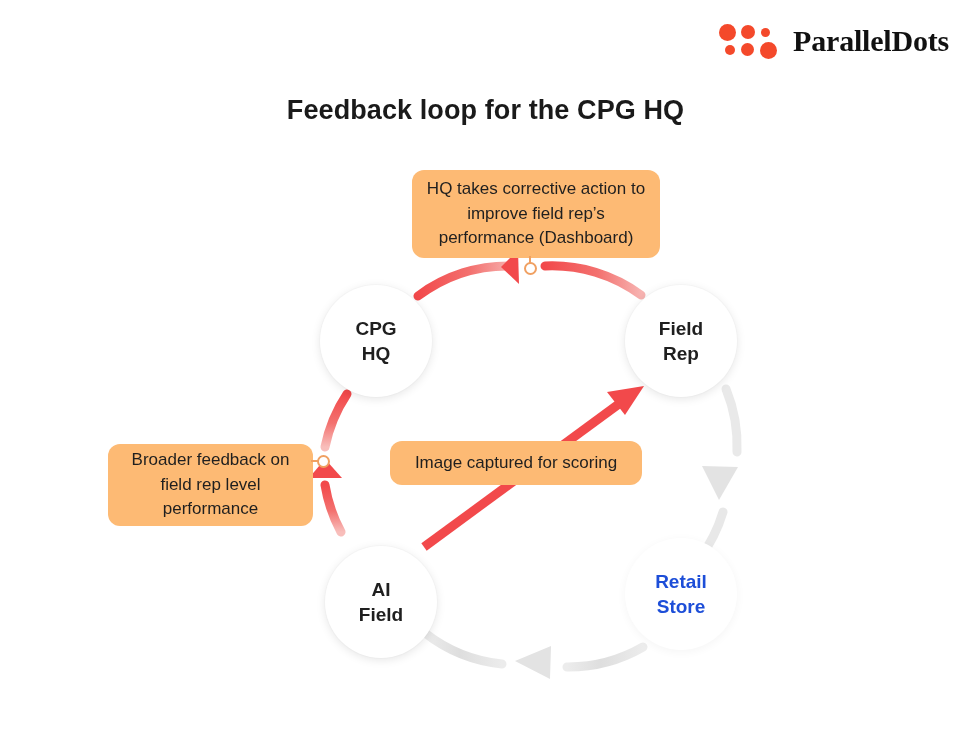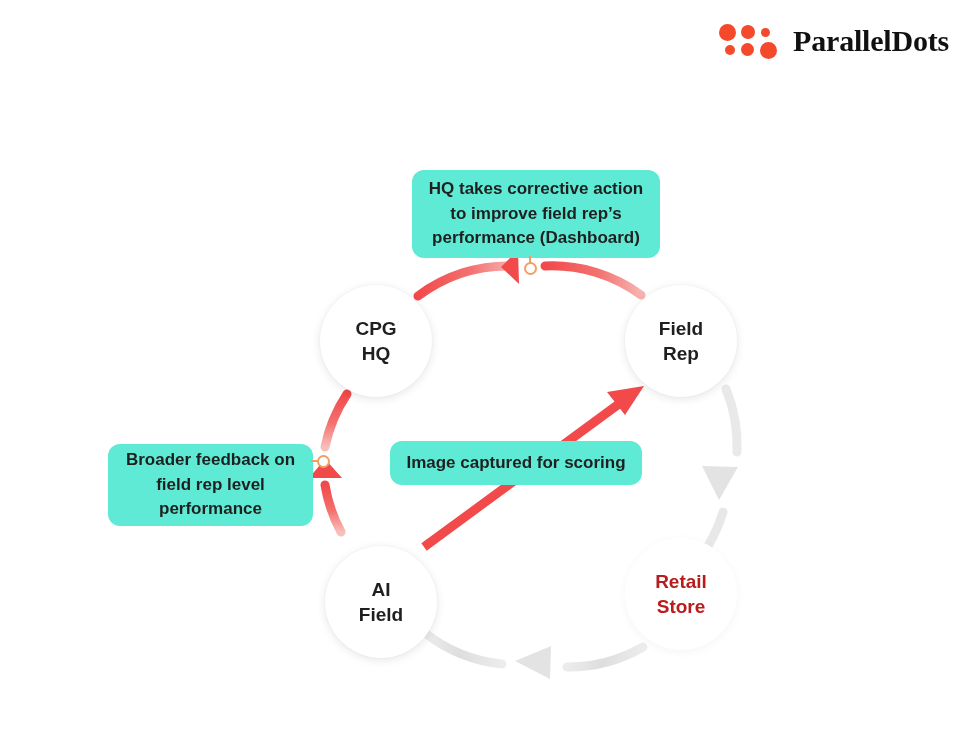--- a/index.html
+++ b/index.html
@@ -88,41 +88,40 @@
     display: flex;
     align-items: center;
     justify-content: center;
     text-align: center;
     font-size: 19px;
     font-weight: 700;
     color: #1f1f1f;
     line-height: 1.32;
     z-index: 6;
   }
-  .node.muted { color: #b91c1c; box-shadow: 0 2px 10px rgba(0,0,0,0.045); }
+  .node.muted { color: #1d4ed8; box-shadow: 0 2px 10px rgba(0,0,0,0.045); }
   .node-cpg    { left: 320px; top: 285px; }
   .node-field  { left: 625px; top: 285px; }
   .node-retail { left: 625px; top: 538px; }
   .node-ai     { left: 325px; top: 546px; }
 
   
   .callout {
     position: absolute;
-    background: #5eead4;
+    background: #fdba74;
     border-radius: 12px;
     color: #1f1f1f;
     font-size: 17px;
     line-height: 1.45;
     text-align: center;
     display: flex;
     align-items: center;
     justify-content: center;
     z-index: 8;
     box-sizing: border-box;
-    font-weight: bold;
   }
   .callout-top {
     left: 412px; top: 170px;
     width: 248px; height: 88px;
     padding: 6px 10px;
   }
   .callout-left {
     left: 108px; top: 420px;
     width: 205px; height: 82px;
     padding: 6px 12px;
@@ -169,20 +168,21 @@
       <i class="bm1"></i>
         <i class="bm2"></i>
         <i class="bm3"></i>
       <i class="bm4"></i>
         <i class="bm5"></i>
         <i class="bm6"></i>
     </div>
     <div class="brand-name">ParallelDots</div>
   </div>
 
+  <div class="page-title">Feedback loop for the CPG HQ</div>
 
   <svg id="diagram" viewBox="0 0 971 735">
     <defs>
       <linearGradient id="gradTop" x1="1" y1="0" x2="0" y2="0">
         <stop offset="0%" stop-color="#F7B3B1"></stop>
         <stop offset="45%" stop-color="#F3716F"></stop>
         <stop offset="100%" stop-color="#F2494B"></stop>
       </linearGradient>
       <linearGradient id="gradLeft" x1="0" y1="1" x2="0" y2="0">
         <stop offset="0%" stop-color="#F8BEBB"></stop>

